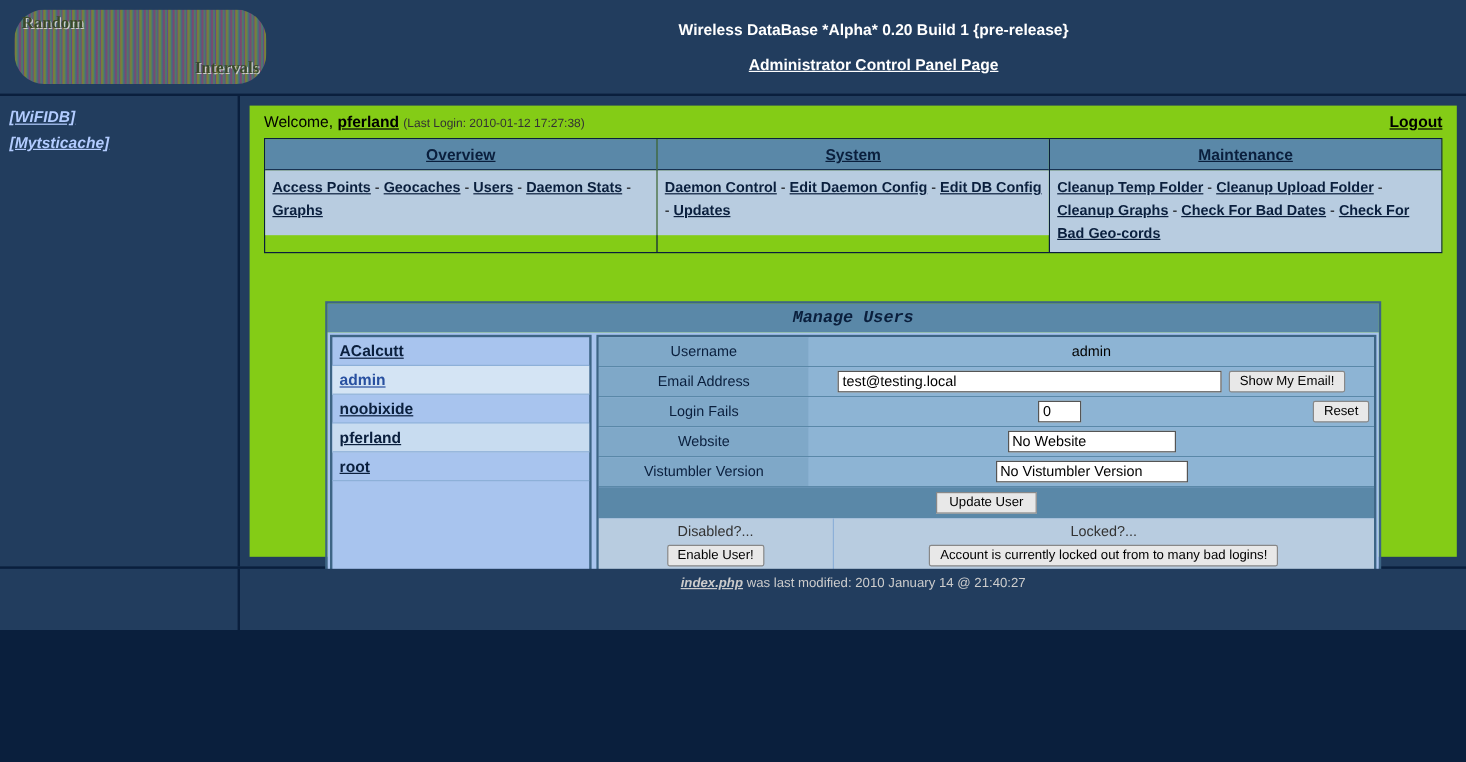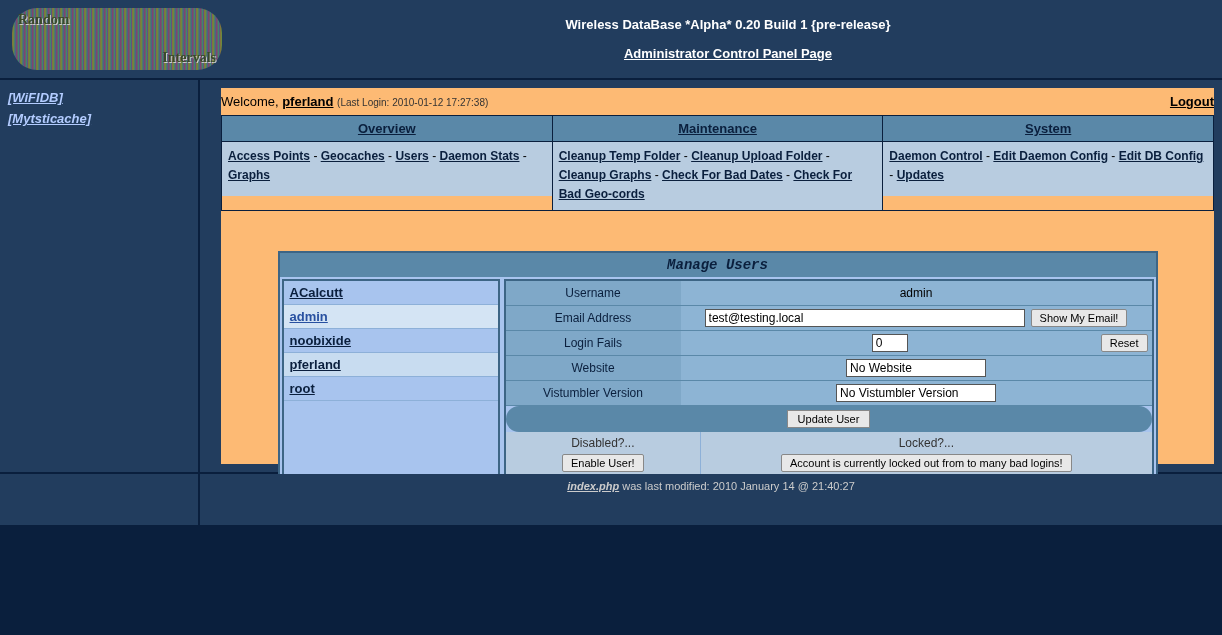--- a/index.html
+++ b/index.html
@@ -66,24 +66,23 @@
     margin-bottom: 6px;
     font-size: 13px;
   }
   
   .content-wrap {
     flex: 1;
     padding: 8px;
     background: #223d5e;
   }
   .content {
-    background: #fdba74;
-    padding: 6px 0;
+    background: #84cc16;
+    padding: 6px 12px;
     height: 100%;
-    margin-left: 13px;
   }
   
   .welcome-row {
     display: flex;
     justify-content: space-between;
     align-items: baseline;
     margin-bottom: 6px;
     font-size: 13px;
   }
   .welcome-row .welcome-text { color: #000; }
@@ -206,21 +205,20 @@
     padding: 2px 8px;
     background: #e8e8e8;
     border: 1px solid #888;
     border-radius: 2px;
     cursor: pointer;
   }
   .update-row {
     background: #5a88a8;
     text-align: center;
     padding: 4px;
-    border-radius: 13px;
   }
   .update-row button {
     font-size: 11px;
     padding: 2px 10px;
     background: #e8e8e8;
     border: 1px solid #888;
     cursor: pointer;
   }
   .status-row {
     display: flex;
@@ -293,38 +291,38 @@
           <div class="tab-header">Overview</div>
           <div class="tab-body">
             <a href="#">Access Points</a><span class="sep"> - </span>
             <a href="#">Geocaches</a><span class="sep"> - </span>
             <a href="#">Users</a><span class="sep"> - </span>
             <a href="#">Daemon Stats</a><span class="sep"> - </span>
             <a href="#">Graphs</a>
           </div>
         </div>
         <div class="tab-col">
+          <div class="tab-header">System</div>
+          <div class="tab-body">
+            <a href="#">Daemon Control</a><span class="sep"> - </span>
+            <a href="#">Edit Daemon Config</a><span class="sep"> - </span>
+            <a href="#">Edit DB Config</a><span class="sep"> - </span>
+            <a href="#">Updates</a>
+          </div>
+        </div>
+        <div class="tab-col">
           <div class="tab-header">Maintenance</div>
           <div class="tab-body">
             <a href="#">Cleanup Temp Folder</a><span class="sep"> - </span>
             <a href="#">Cleanup Upload Folder</a><span class="sep"> - </span>
             <a href="#">Cleanup Graphs</a><span class="sep"> - </span>
             <a href="#">Check For Bad Dates</a><span class="sep"> - </span>
             <a href="#">Check For Bad Geo-cords</a>
           </div>
         </div>
-        <div class="tab-col">
-          <div class="tab-header">System</div>
-          <div class="tab-body">
-            <a href="#">Daemon Control</a><span class="sep"> - </span>
-            <a href="#">Edit Daemon Config</a><span class="sep"> - </span>
-            <a href="#">Edit DB Config</a><span class="sep"> - </span>
-            <a href="#">Updates</a>
-          </div>
-        </div>
       </div>
 
       <div class="panel">
         <div class="panel-title">Manage Users</div>
         <div class="panel-body">
 
           <div class="user-list">
             <div class="user-list-item">ACalcutt</div>
             <div class="user-list-item selected">admin</div>
             <div class="user-list-item">noobixide</div>

